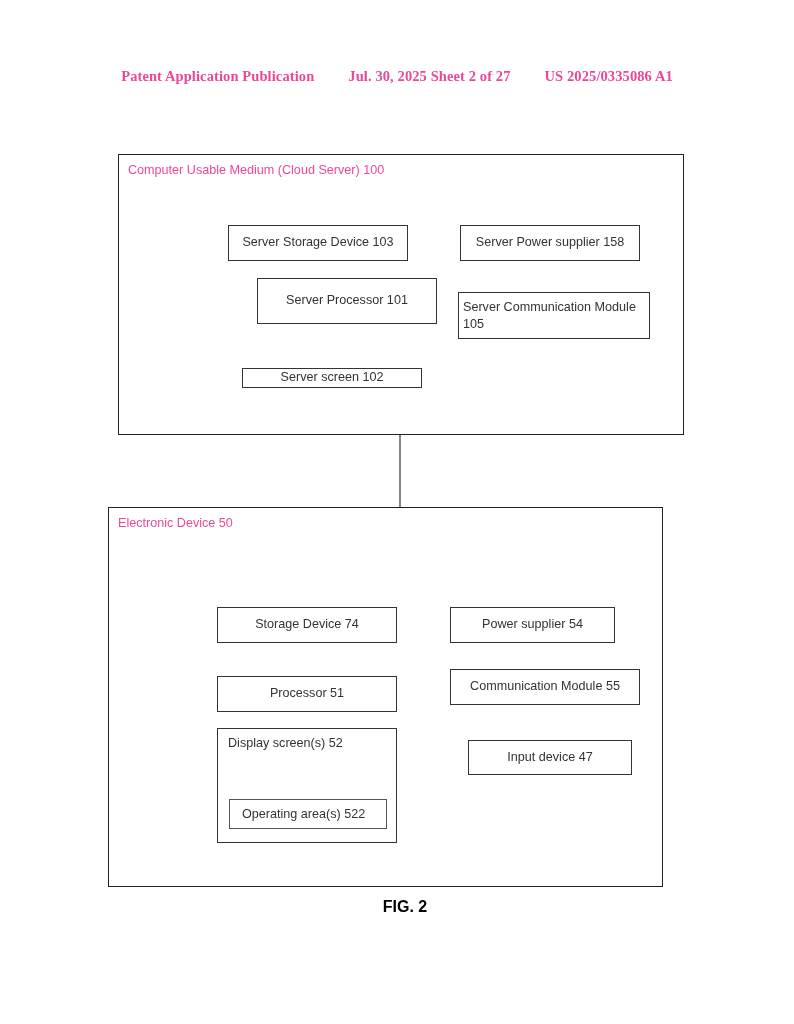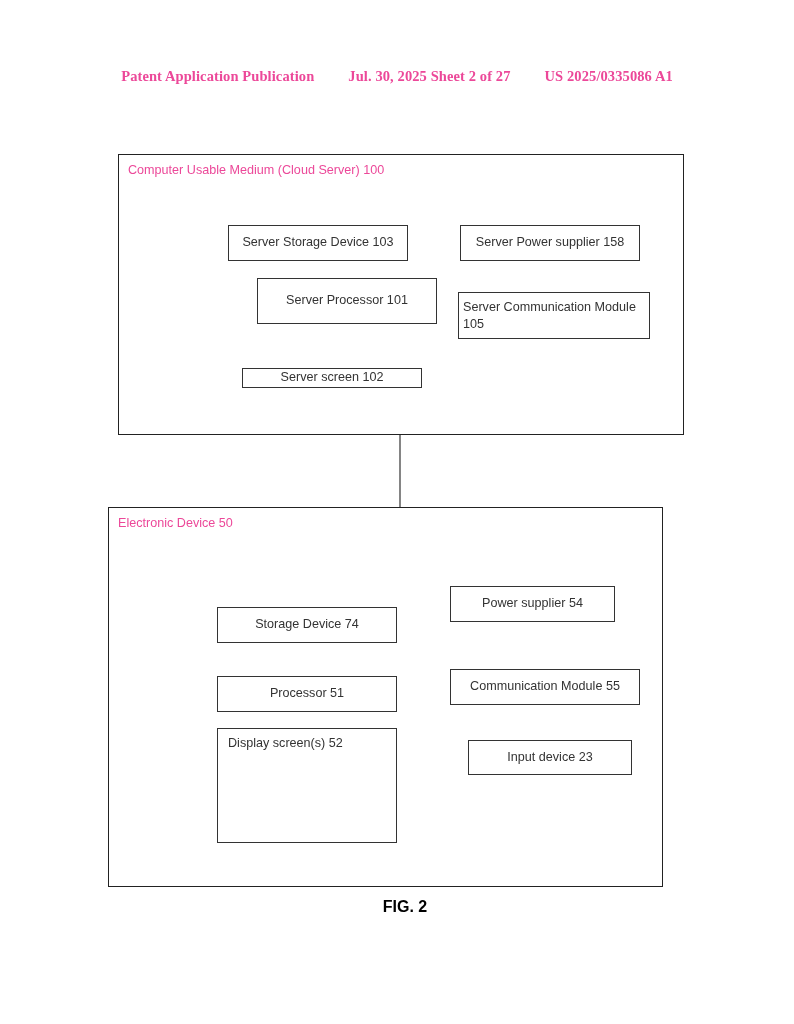--- a/index.html
+++ b/index.html
@@ -165,21 +165,22 @@
 
 <div class="container-box" style="left:108px; top:507px; width:555px; height:380px;"></div>
 <div class="container-label" style="left:118px; top:516px;">Electronic Device 50</div>
 
 <div class="node" style="left:217px; top:607px; width:180px; height:36px;">Storage Device 74</div>
 
 <div class="node" style="left:217px; top:669px; width:180px; height:36px;margin-top:7px;">Processor 51</div>
 
 <div class="node-tl" style="left:217px; top:728px; width:180px; height:115px;padding-left:9px;">
   <span class="tl-label">Display screen(s) 52</span>
+  <div class="subnode" style="left:11px; top:70px; width:158px; height:30px;">Operating area(s) 522</div>
 </div>
 
-<div class="node" style="left:450px; top:586px; width:165px; height:36px;">Power supplier 54</div>
+<div class="node" style="left:450px; top:607px; width:165px; height:36px;">Power supplier 54</div>
 
 <div class="node" style="left:450px; top:669px; width:190px; height:36px;">Communication Module 55</div>
 
-<div class="node" style="left:468px; top:740px; width:164px; height:35px;">Input device 23</div>
+<div class="node" style="left:468px; top:740px; width:164px; height:35px;">Input device 47</div>
 
 <div id="figure-caption">FIG. 2</div>
 
 </body></html>

